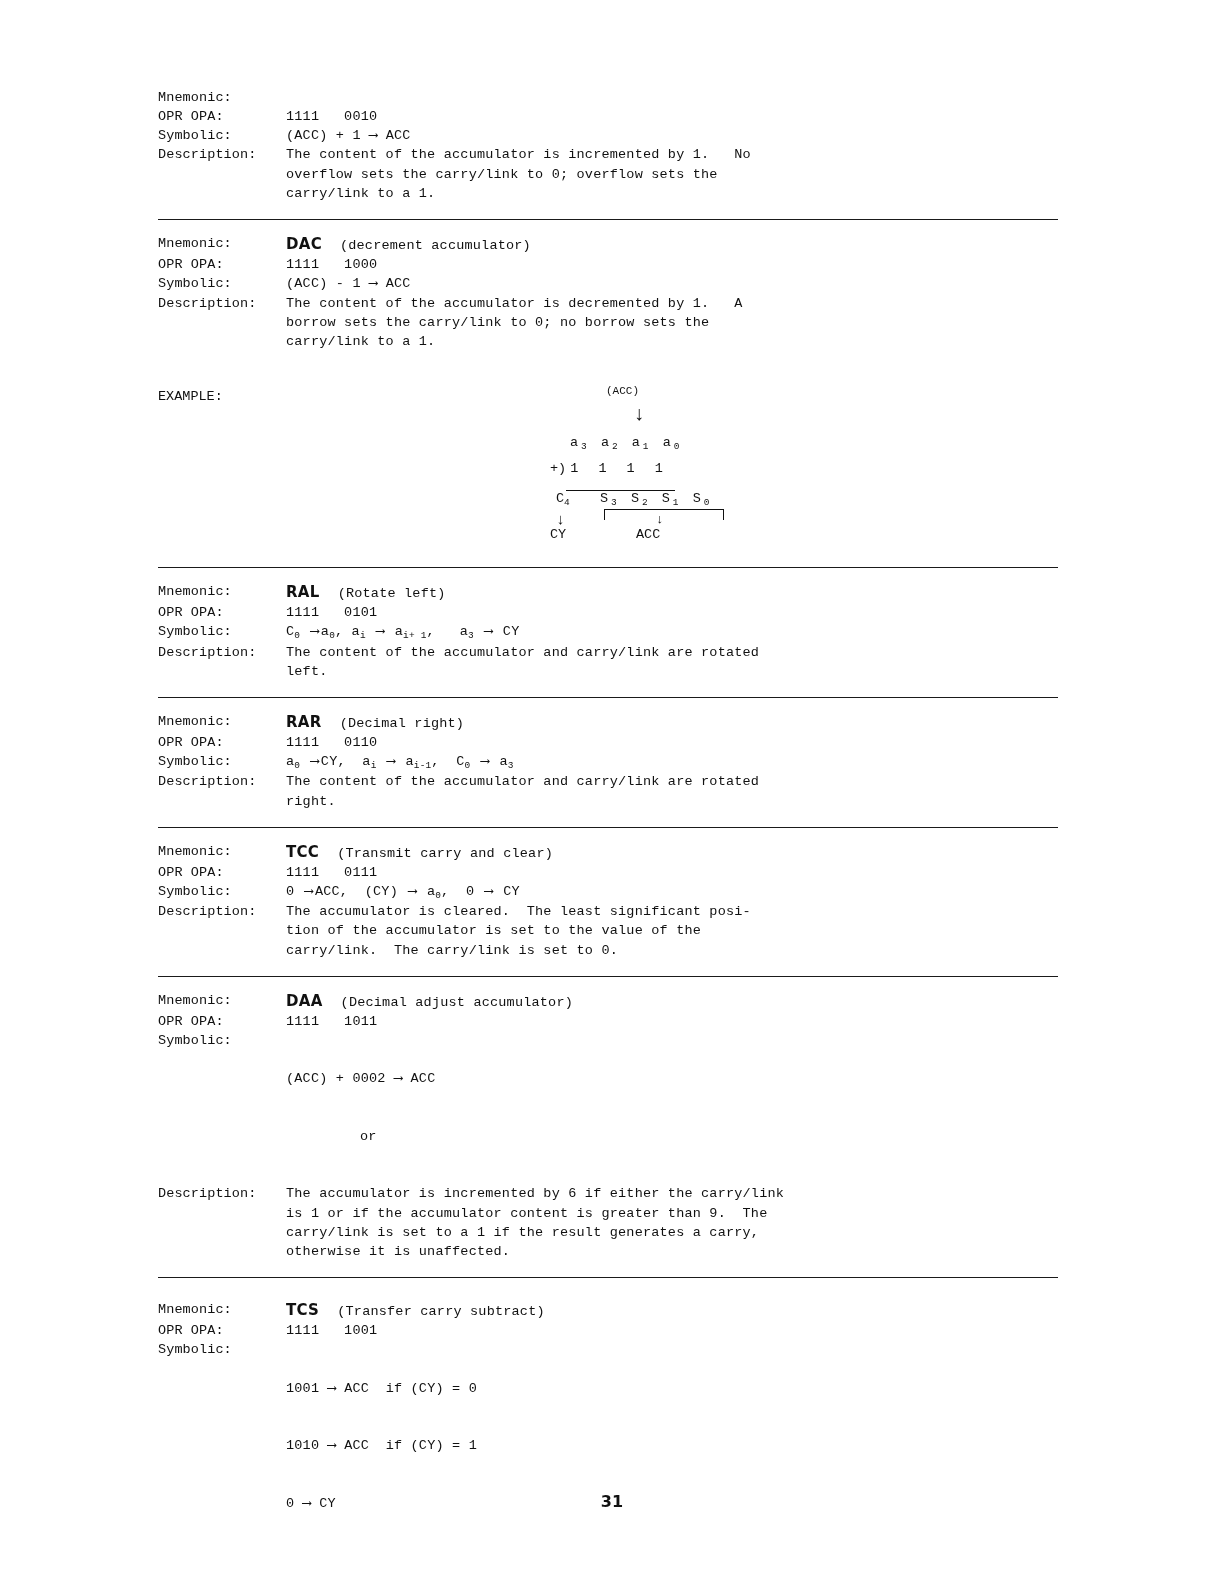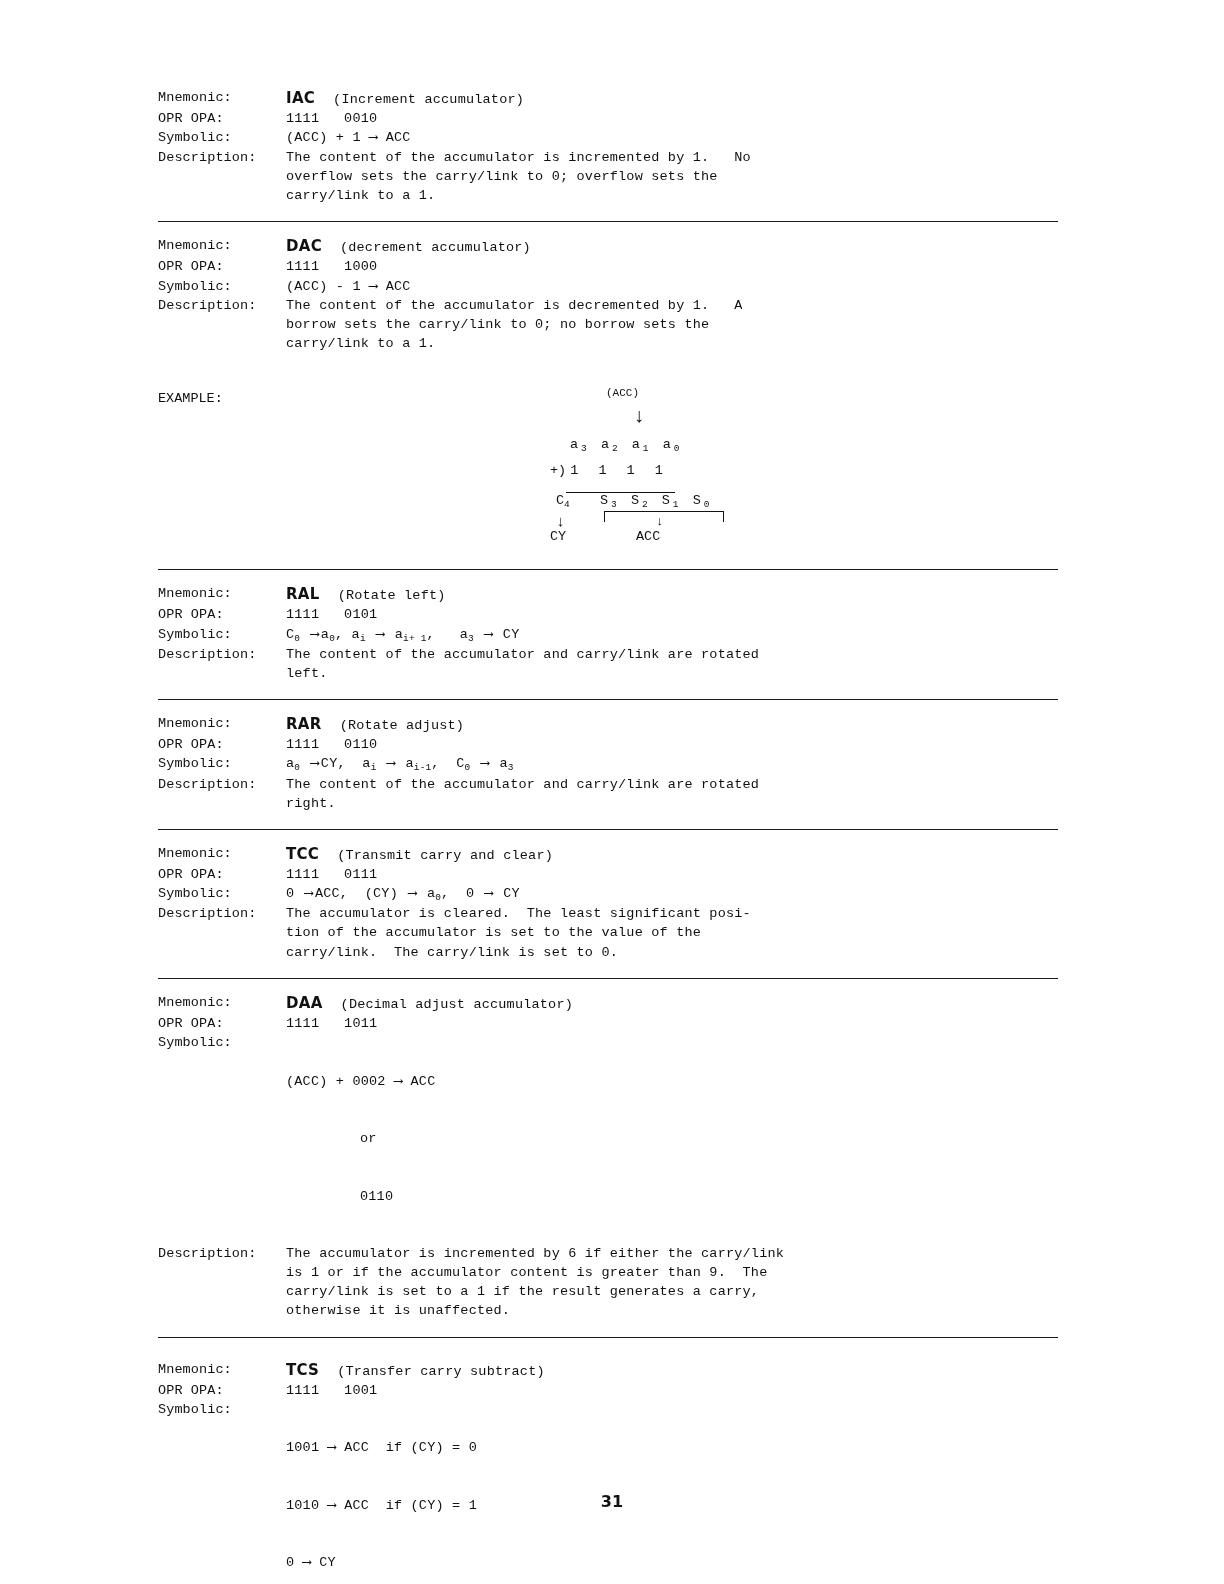--- a/index.html
+++ b/index.html
@@ -190,21 +190,20 @@
 </style>
 </head>
 <body>
 
 <div class="page">
   <div class="content">
 
     <div class="block">
       <div class="row">
         <div class="label">Mnemonic:</div>
-        <div class="value"><span class="mnemonic-name">IAC</span><span class="mn-gap"></span><span class="mnemonic-long">(Increment accumulator)</span></div>
       </div>
       <div class="row">
         <div class="label">OPR  OPA:</div>
         <div class="value">1111   0010</div>
       </div>
       <div class="row">
         <div class="label">Symbolic:</div>
         <div class="value">(ACC) + 1 ⟶ ACC</div>
       </div>
       <div class="row desc-lines">
@@ -274,21 +273,21 @@
         <div class="value">The content of the accumulator and carry/link are rotated
 left.</div>
       </div>
     </div>
 
     <hr class="rule">
 
     <div class="block">
       <div class="row">
         <div class="label">Mnemonic:</div>
-        <div class="value"><span class="mnemonic-name">RAR</span><span class="mn-gap"></span><span class="mnemonic-long">(Rotate adjust)</span></div>
+        <div class="value"><span class="mnemonic-name">RAR</span><span class="mn-gap"></span><span class="mnemonic-long">(Decimal right)</span></div>
       </div>
       <div class="row">
         <div class="label">OPR  OPA:</div>
         <div class="value">1111   0110</div>
       </div>
       <div class="row">
         <div class="label">Symbolic:</div>
         <div class="value">a<sub>0</sub> <span class="arrow">⟶</span>CY,&nbsp; a<sub>i</sub> <span class="arrow">⟶</span> a<sub>i-1</sub>,&nbsp; C<sub>0</sub> <span class="arrow">⟶</span> a<sub>3</sub></div>
       </div>
       <div class="row desc-lines">
@@ -330,21 +329,20 @@
       </div>
       <div class="row">
         <div class="label">OPR  OPA:</div>
         <div class="value">1111   1011</div>
       </div>
       <div class="row">
         <div class="label">Symbolic:</div>
         <div class="value daa-stack">
           <div>(ACC) + 0002 ⟶ ACC</div>
           <div><span class="daa-indent"></span><span>or</span></div>
-          <div><span class="daa-indent"></span><span>0110</span></div>
         </div>
       </div>
       <div class="row desc-lines">
         <div class="label">Description:</div>
         <div class="value">The accumulator is incremented by 6 if either the carry/link
 is 1 or if the accumulator content is greater than 9.  The
 carry/link is set to a 1 if the result generates a carry,
 otherwise it is unaffected.</div>
       </div>
     </div>

